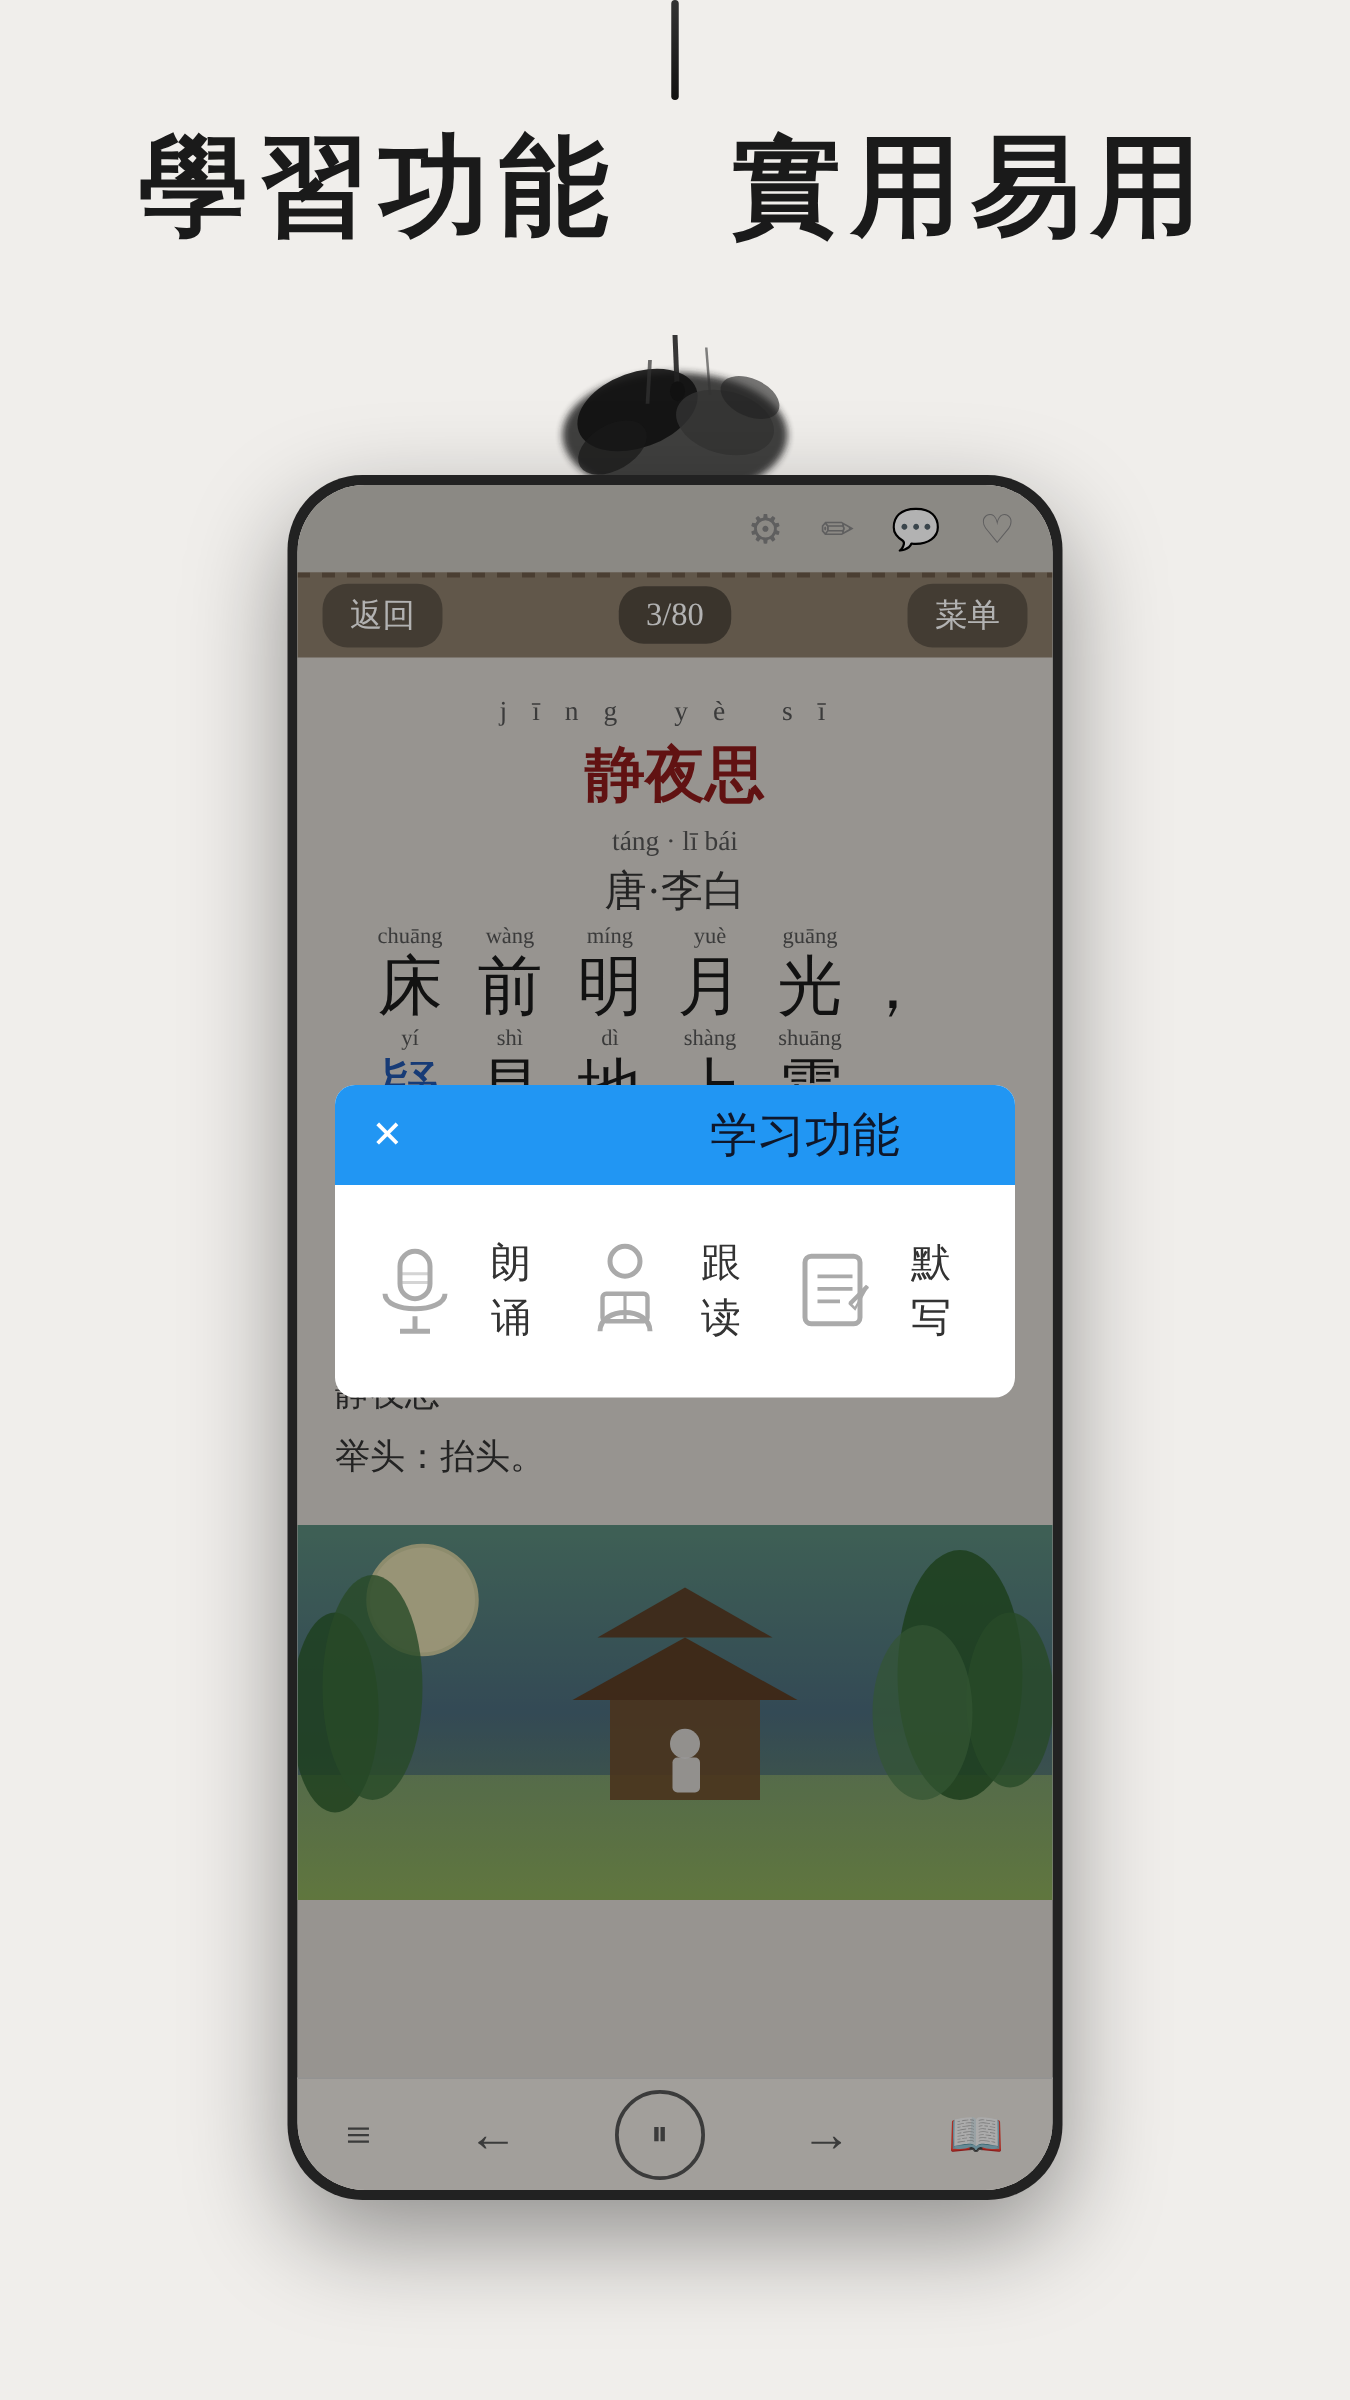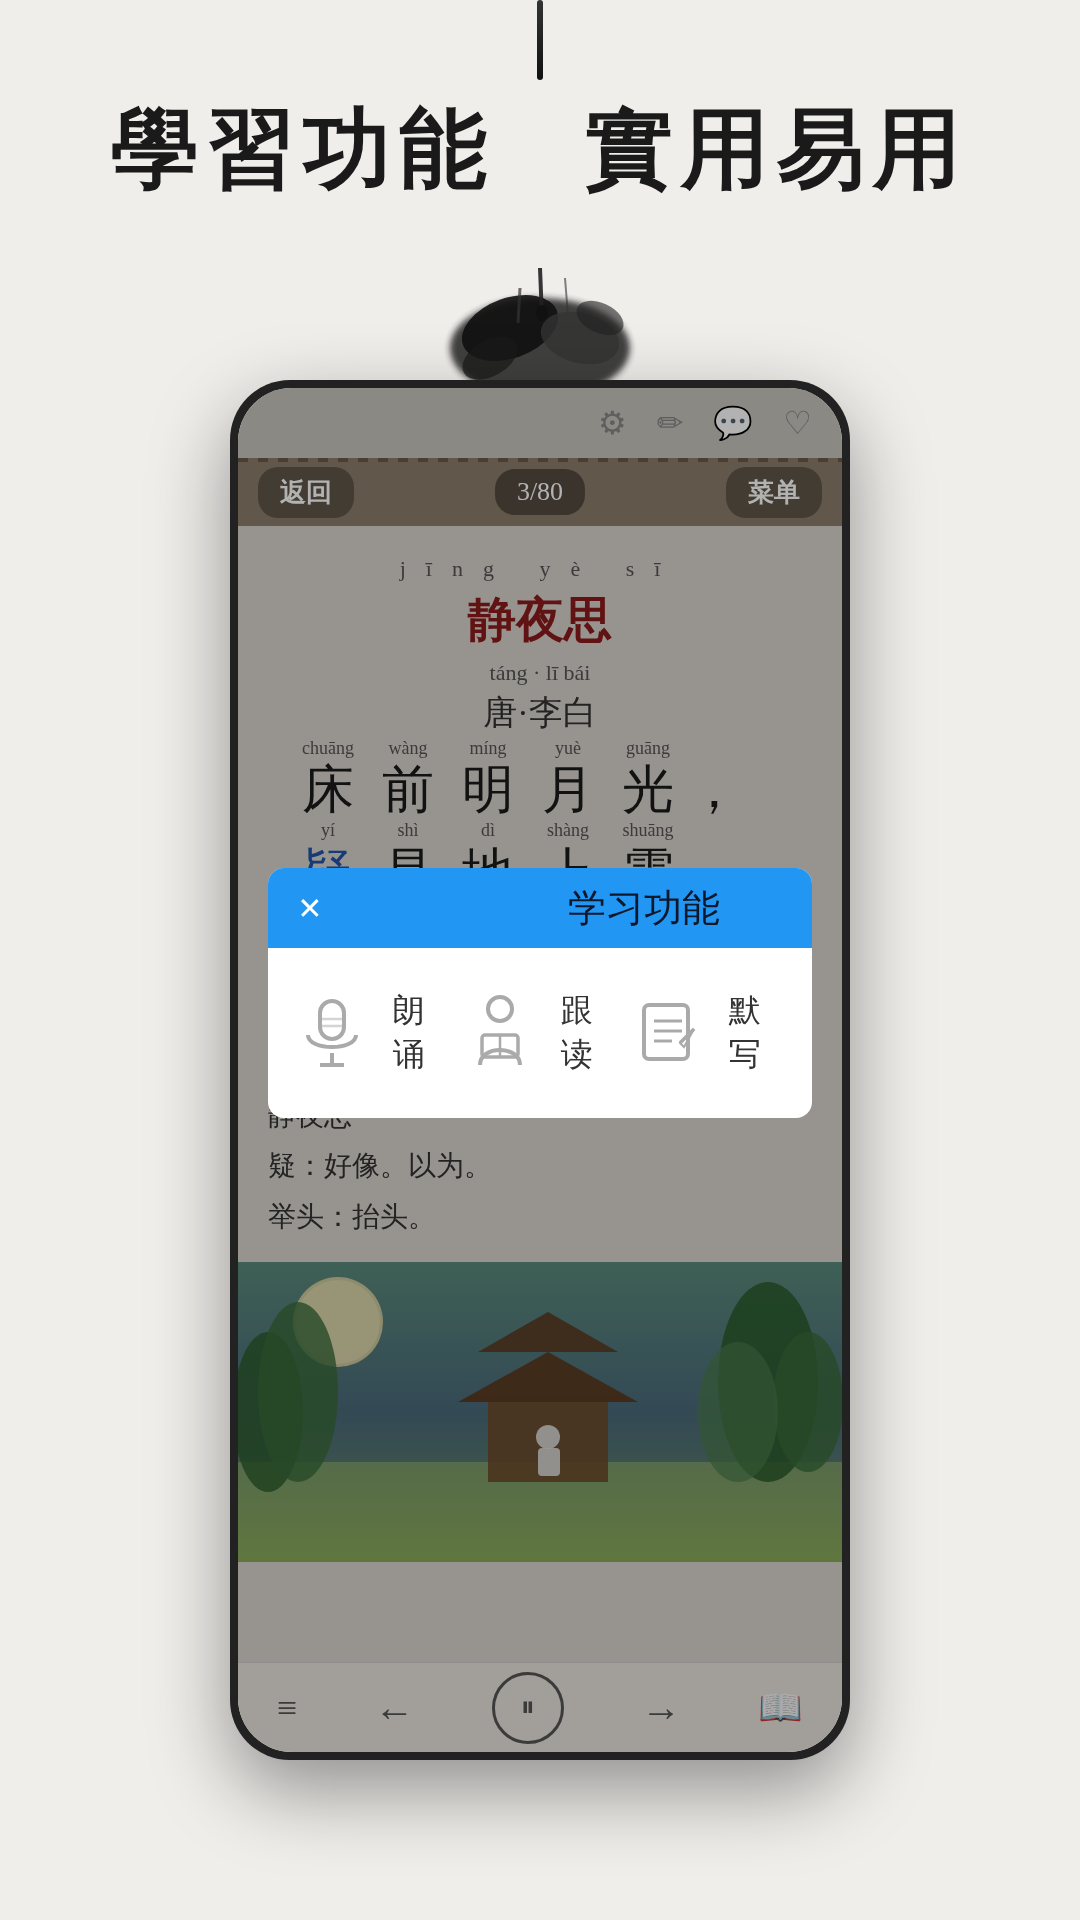--- a/index.html
+++ b/index.html
@@ -115,21 +115,20 @@
     }
 
     .nav-btn {
       background: rgba(0,0,0,0.3);
       color: #fff;
       border: none;
       border-radius: 20px;
       padding: 8px 22px;
       font-size: 26px;
       font-family: 'SimSun', serif;
-      font-weight: bold;
     }
 
     .nav-progress {
       background: rgba(0,0,0,0.4);
       color: #fff;
       border-radius: 20px;
       padding: 8px 22px;
       font-size: 26px;
     }
 
@@ -481,21 +480,20 @@
         <span style="font-size:28px;color:#888;align-self:center;margin-left:4px;">○</span>
       </div>
     </div>
 
     <div class="notes-area">
       <div class="notes-title">
         <span>【注释】</span>
       </div>
       <div class="notes-content">
         <div>静夜思</div>
-        <div>疑：好像。以为。</div>
         <div>举头：抬头。</div>
       </div>
     </div>
 
     <div class="illustration">
       <svg width="100%" height="300" viewBox="0 0 604 300">
 
         <defs>
           <linearGradient id="skyGrad" x1="0" y1="0" x2="0" y2="1">
             <stop offset="0%" stop-color="#5a8a7a"></stop>

